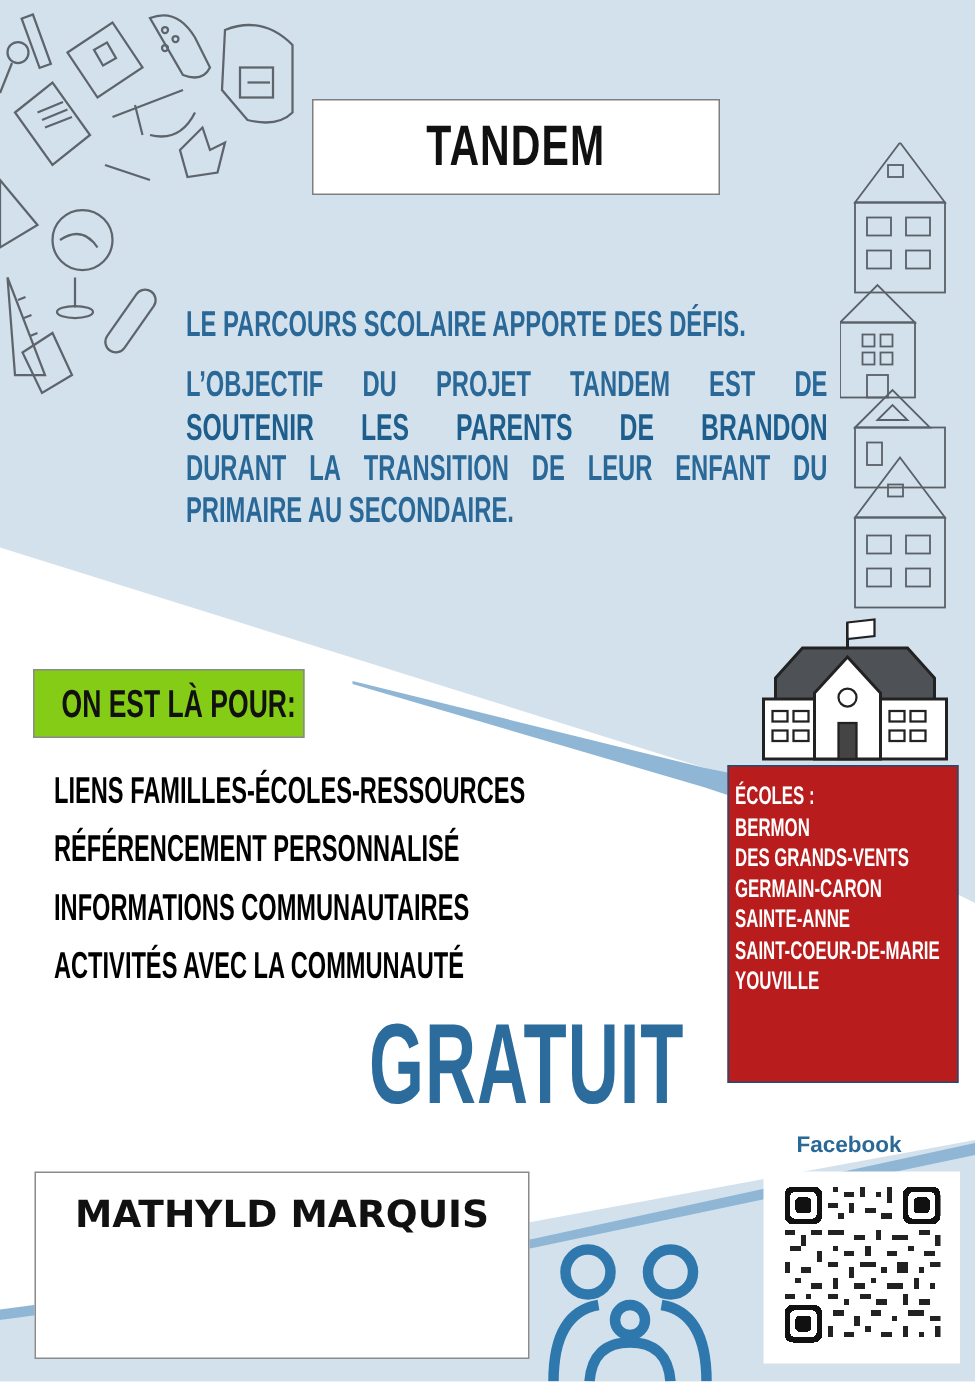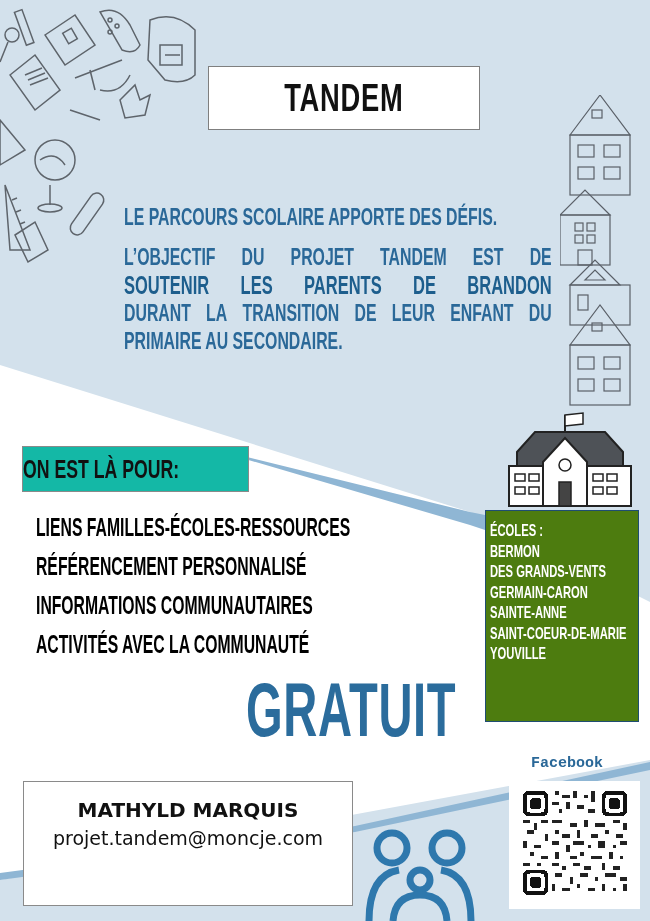--- a/index.html
+++ b/index.html
@@ -16,48 +16,48 @@
                   color: #111; letter-spacing: 1px; transform: scaleX(0.72); display: inline-block; }
 
   .intro { position: absolute; left: 124px; top: 168px; width: 428px; z-index: 3; color: #2a6898; margin-top: 35px; }
   .intro .line { font-weight: 700; font-size: 24px; line-height: 28px; white-space: nowrap;
                  transform: scaleX(0.66); transform-origin: left top; display: block; }
   .intro .lead { margin-bottom: 12px; }
   .intro .j { display: flex; justify-content: space-between; width: 648px; transform: scaleX(0.66); transform-origin: left top;
               font-weight: 700; font-size: 24px; line-height: 28px; }
   .intro .j.strong { color: #1d5e8d; font-size: 25px; }
 
-  .pour-box { position: absolute; left: 22px; top: 446px; width: 227px; height: 46px;
-              background: #14b8a6; border: 1px solid #8a8a8a; z-index: 3;
-              display: flex; align-items: center; }
+  .pour-box { position: absolute; left: 22px; top: 446px; width: 181px; height: 46px;
+              background: #84cc16; border: 1px solid #8a8a8a; z-index: 3;
+              display: flex; align-items: center; padding-left: 18px; }
   .pour-box .t { font-weight: 700; font-size: 26px; color: #111; transform: scaleX(0.68);
                  transform-origin: left center; white-space: nowrap; display: inline-block; }
 
   .services { position: absolute; left: 36px; top: 512px; z-index: 3; color: #000000; }
   .services .item { font-weight: 700; font-size: 25px; height: 39px; line-height: 30px; white-space: nowrap;
                     transform: scaleX(0.63); transform-origin: left top; }
 
   .gratuit { position: absolute; left: 246px; top: 672px; z-index: 3; color: #2b6c9c;
              font-weight: 700; font-size: 76px; line-height: 76px; transform: scaleX(0.62);
              transform-origin: left top; white-space: nowrap; letter-spacing: 1px; }
 
   .ecoles { position: absolute; left: 485px; top: 510px; width: 154px; height: 212px;
-            background: #4d7c0f; border: 1px solid #1f4d72; z-index: 3; padding: 10px 0 0 4px; color: #fff; }
+            background: #b91c1c; border: 1px solid #1f4d72; z-index: 3; padding: 10px 0 0 4px; color: #fff; }
   .ecoles .e { font-weight: 700; font-size: 17px; line-height: 20px; white-space: nowrap;
                transform: scaleX(0.66); transform-origin: left top; display: block; height: 20.5px; }
 
   .contact { position: absolute; left: 23px; top: 781px; width: 330px; height: 125px;
              background: #fff; border: 1px solid #8a8a8a; z-index: 3; text-align: center;
              font-family: "DejaVu Sans", sans-serif; color: #111; }
-  .contact .name { font-weight: 700; font-size: 20px; margin-top: 15px; line-height: 26px; }
+  .contact .name { font-weight: 700; font-size: 25px; margin-top: 15px; line-height: 26px; }
   .contact .phone { font-size: 21px; line-height: 30px; margin-top: 2px; }
   .contact .email { font-size: 19px; line-height: 30px; }
 
   .fb-label { position: absolute; left: 531px; top: 755px; z-index: 3; color: #2a6898;
-              font-family: Liberation Mono, monospace; font-weight: 700; font-size: 15px; }
+              font-family: Liberation Sans, sans-serif; font-weight: 700; font-size: 15px; }
   .qr-wrap { position: absolute; left: 509px; top: 781px; width: 131px; height: 128px; background: #fff; z-index: 3;
              padding: 8px 14px; }
   .qr-wrap svg { width: 104px; height: 108px; display: block; }
 
   .school { position: absolute; left: 505px; top: 410px; z-index: 3; }
   .family { position: absolute; left: 365px; top: 820px; z-index: 3; }
   .doodles { position: absolute; left: 0; top: 0; z-index: 1; opacity: 0.85; }
   .houses { position: absolute; left: 560px; top: 95px; z-index: 1; }
 </style>
 </head>
@@ -219,21 +219,20 @@
   <span class="e">GERMAIN-CARON</span>
   <span class="e">SAINTE-ANNE</span>
   <span class="e">SAINT-COEUR-DE-MARIE</span>
   <span class="e">YOUVILLE</span>
 </div>
 
 <div class="gratuit">GRATUIT</div>
 
 <div class="contact">
   <div class="name">MATHYLD MARQUIS</div>
-  <div class="email">projet.tandem@moncje.com</div>
 </div>
 
 <svg class="family" width="110" height="101" viewBox="0 0 110 101" xmlns="http://www.w3.org/2000/svg" fill="none" stroke="#2e78ad" stroke-width="7">
   <circle cx="27" cy="28" r="15"></circle>
   <circle cx="82" cy="28" r="15"></circle>
   <circle cx="55" cy="60" r="10"></circle>
   <path d="M4,101 Q4,55 34,50"></path>
   <path d="M106,101 Q106,55 76,50"></path>
   <path d="M28,101 Q30,75 55,75 Q80,75 82,101"></path>
 </svg>

